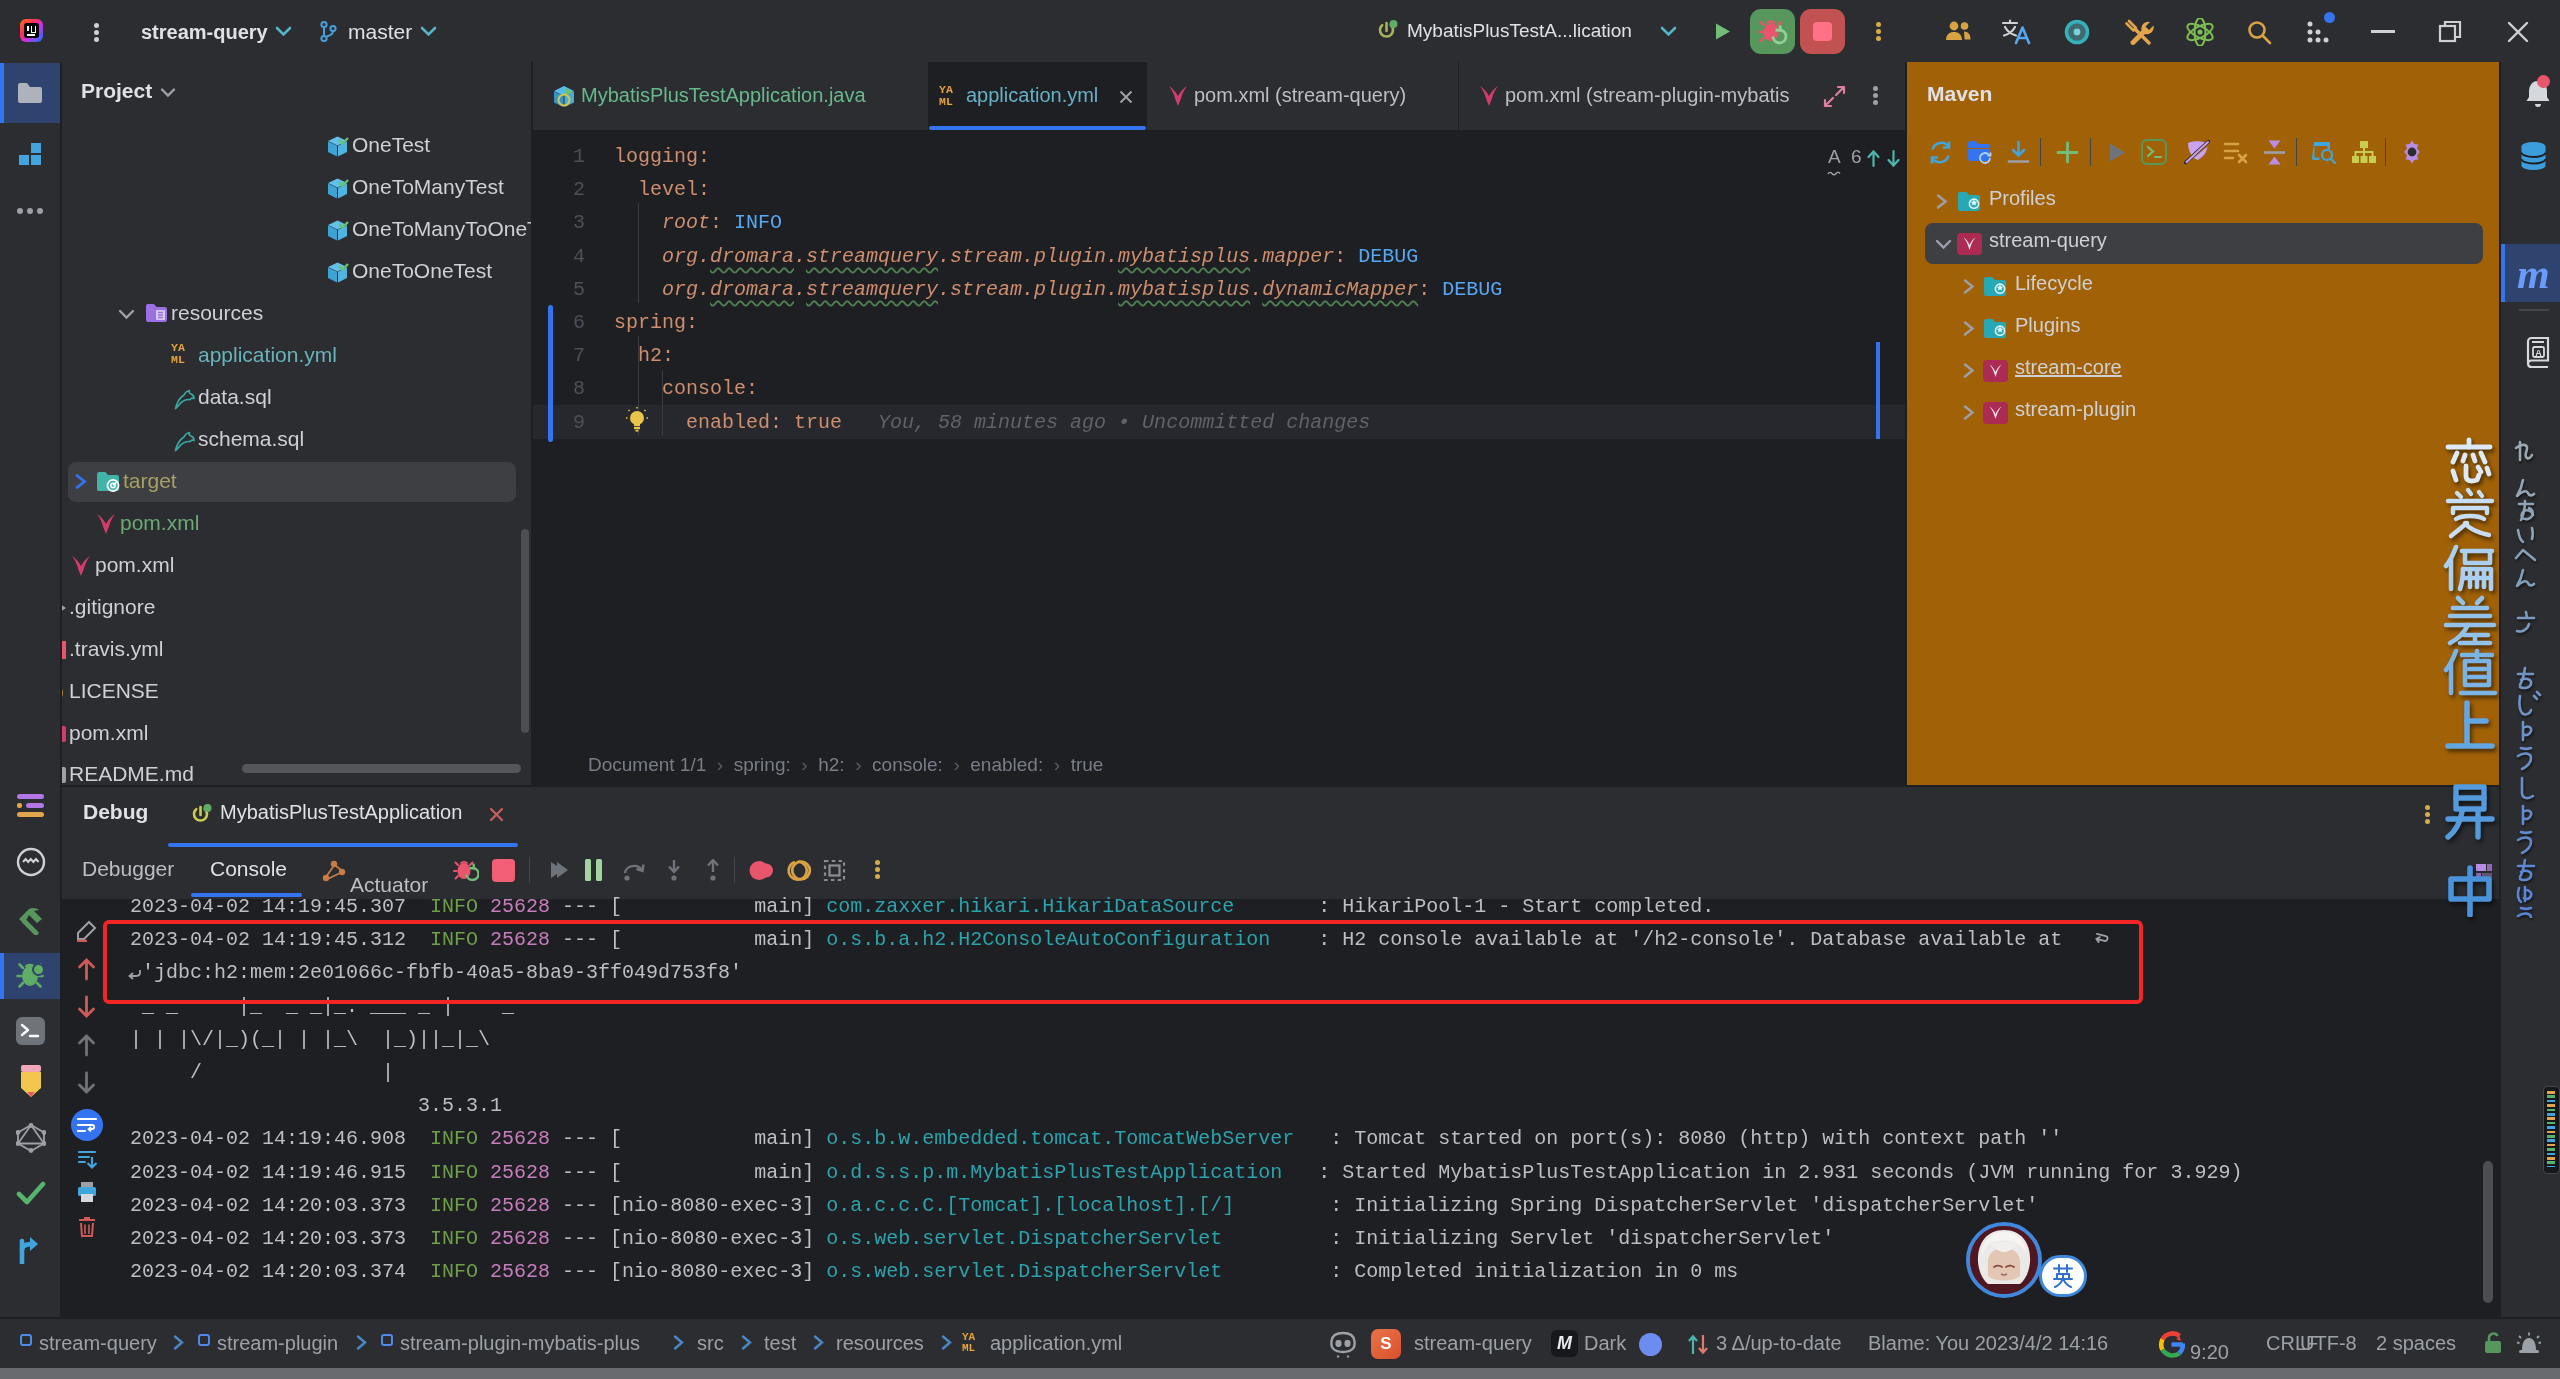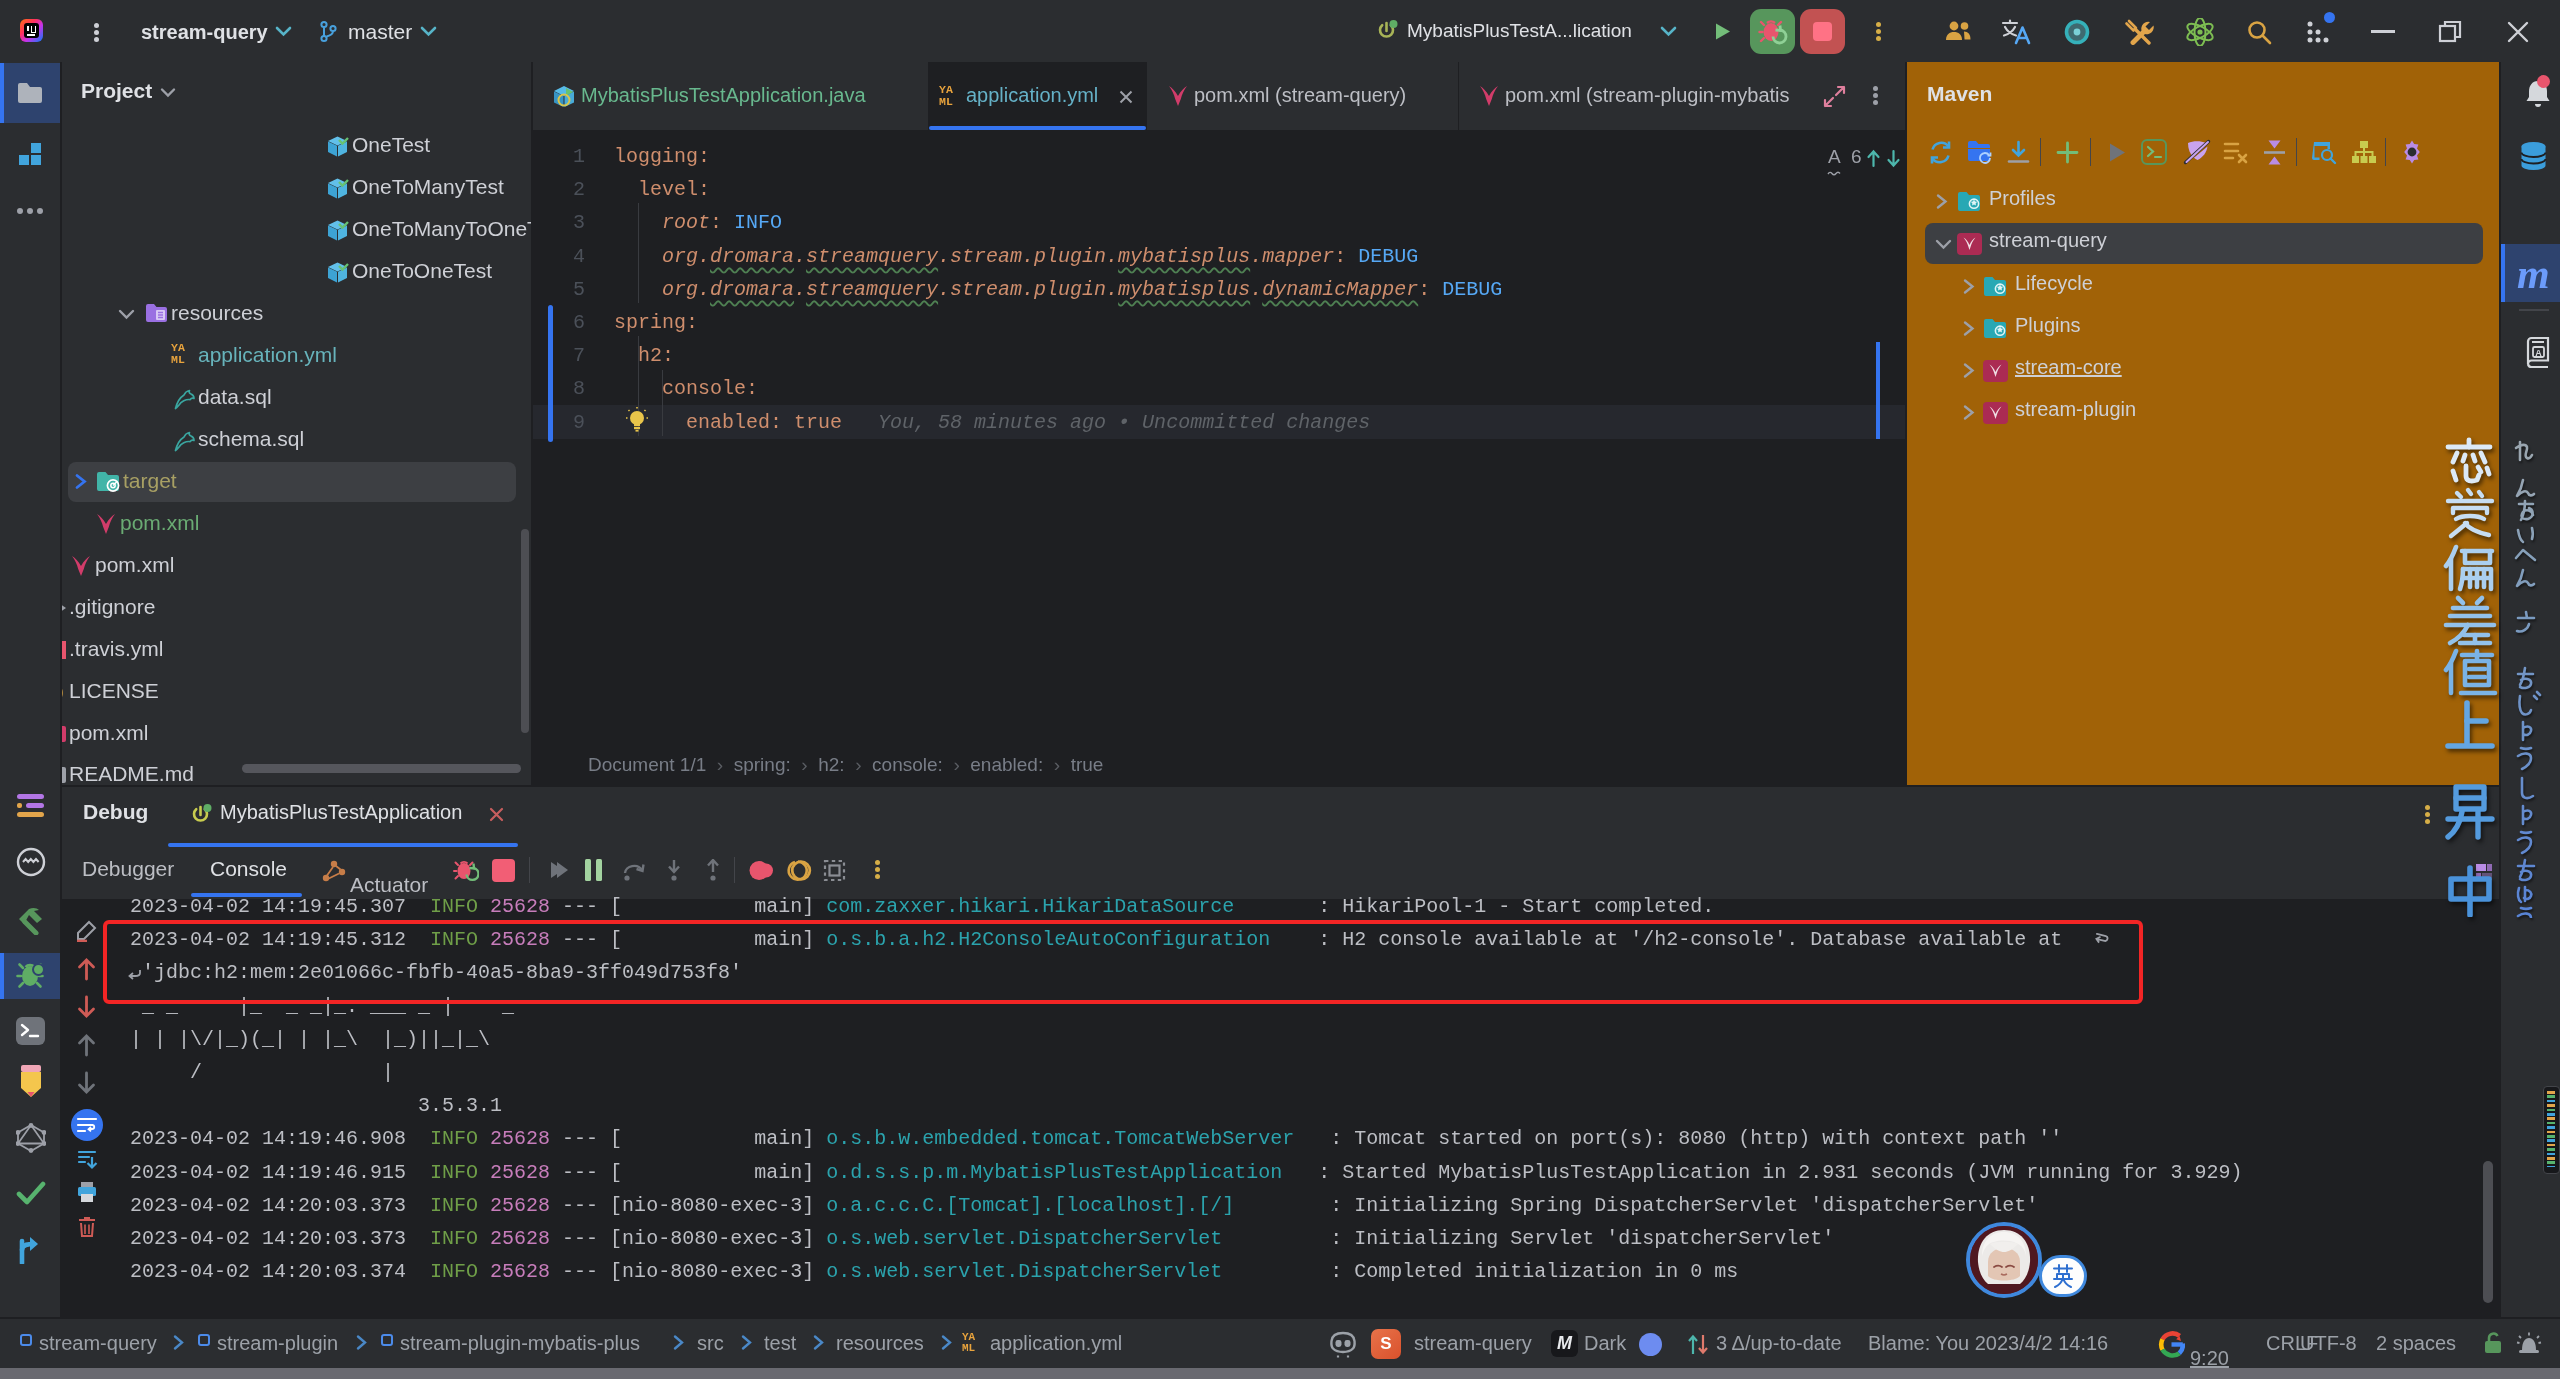--- a/index.html
+++ b/index.html
@@ -793,21 +793,21 @@
   <svg class="ab" style="left:2158px;top:12px;" width="27" height="27" viewBox="0 0 27 27">
     <g fill="none" stroke-width="4.6">
       <path d="M21.6 4.9 A 11.5 11.5 0 0 0 4.5 8.3" stroke="#ea4335"></path>
       <path d="M4.5 8.3 A 11.5 11.5 0 0 0 4.5 18.7" stroke="#fbbc05"></path>
       <path d="M4.5 18.7 A 11.5 11.5 0 0 0 21.3 22.3" stroke="#34a853"></path>
       <path d="M21.3 22.3 C 24 19.8 25.2 16 24.6 12.6" stroke="#4285f4"></path>
     </g>
     <rect x="13.5" y="11.3" width="11.3" height="4.4" fill="#4285f4"></rect>
     <path d="M21.6 4.9 L18.2 8.3 L23 10 Z" fill="#ea4335"></path>
   </svg>
-  <div class="ab" style="left:2190px;top:28px;text-decoration:underline;">9:20</div>
+  <div class="ab" style="left:2190px;top:22px;">9:20</div>
   <div class="ab" style="left:2234px;top:13px;margin-left:32px;">CRLF</div>
   <div class="ab" style="left:2300px;top:13px;">UTF-8</div>
   <div class="ab" style="left:2376px;top:13px;">2 spaces</div>
   <svg class="ab" style="left:2482px;top:12px;" width="22" height="25" viewBox="0 0 22 25">
     <rect x="3" y="10" width="16" height="12" rx="2" fill="#57965c"></rect>
     <path d="M7 10 L7 7 A 4.5 4.5 0 0 1 15.5 5" fill="none" stroke="#57965c" stroke-width="2.6"></path>
   </svg>
   <svg class="ab" style="left:2516px;top:11px;" width="26" height="27" viewBox="0 0 26 27">
     <path d="M6 20 C6 12 9 8 13 8 C17 8 20 12 20 20 Z" fill="#9ca1a8"></path>
     <rect x="3" y="20" width="20" height="3" rx="1.5" fill="#9ca1a8"></rect>

